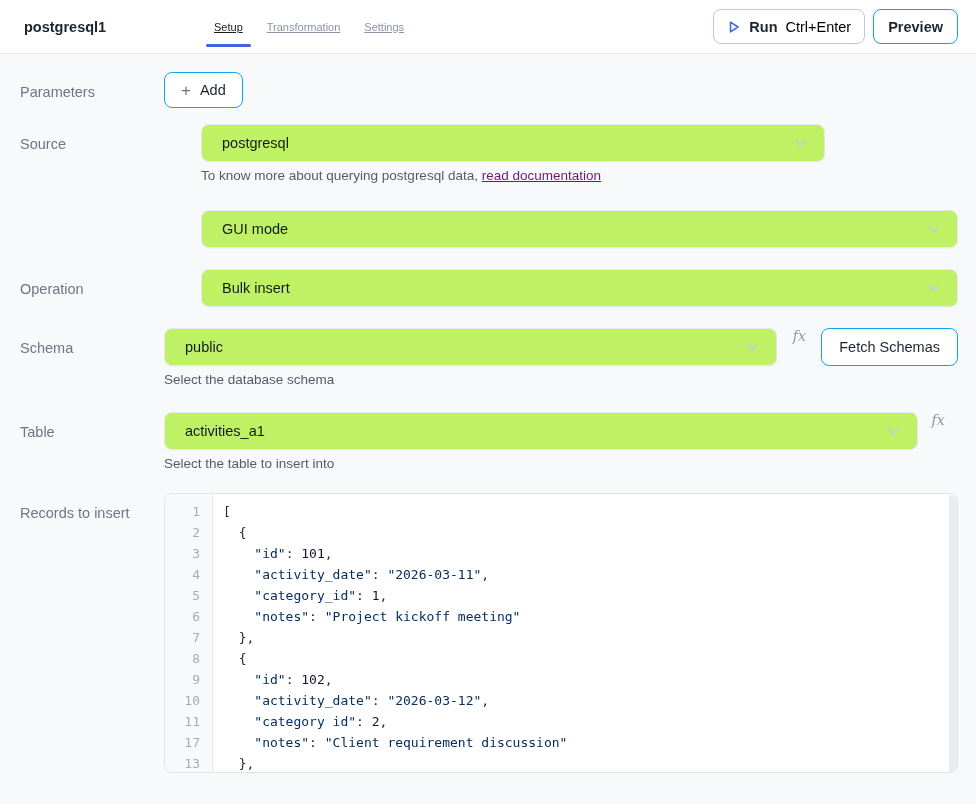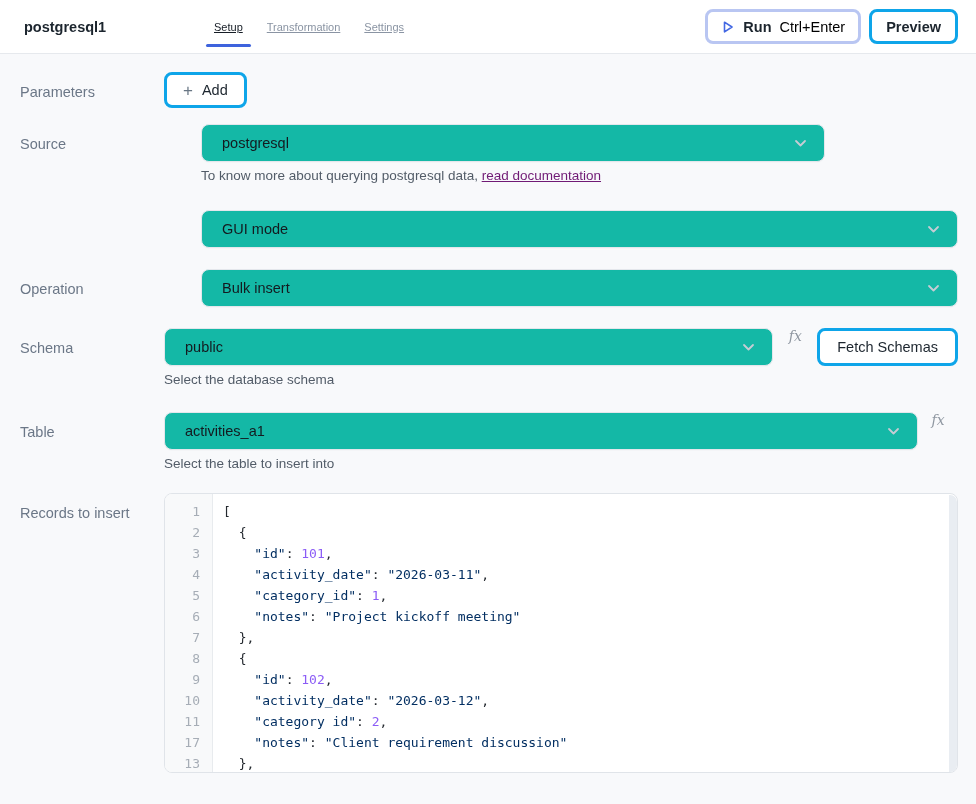--- a/index.html
+++ b/index.html
@@ -27,21 +27,21 @@
     height:50px; display:flex; align-items:center;text-decoration:underline;
   }
   .tab.active { color:#161d26; font-weight:500; }
   .tab.active::after {
     content:""; position:absolute; left:-8px; right:-8px; bottom:5px;
     height:3px; background:#3e63dd; border-radius:2px;
   }
   .hdr-actions { margin-left:auto; display:flex; gap:8px; padding-right:18px; }
   .btn {
     display:inline-flex; align-items:center; gap:8px;
-    background:#fff; border:3px solid #0ea5e9; border-radius:8px;
+    background:#fff; border:1px solid #0ea5e9; border-radius:8px;
     height:35px; padding:0 14px; font-size:14.5px; font-weight:600; color:#1c252e;
     cursor:pointer; font-family:inherit;
   }
   .btn-run { border-color:#b9c6f2; padding:0 13px; }
   .run-shortcut { color:#000000; font-weight:500; }
   .play-icon { display:inline-flex; }
 
   
   .content { padding:18px 18px 0 20px; }
   .row { display:flex; margin-bottom:16px; }
@@ -50,21 +50,21 @@
     font-size:14.5px; color:#6b7787; line-height:1.55;
   }
   .row-field { flex:1; min-width:0; }
 
   .btn-add {
     height:36px; padding:0 16px; font-weight:500; font-size:14.5px; gap:9px;
   }
   .plus-glyph { font-size:17px; color:#687684; font-weight:400; line-height:1; }
 
   .select {
-    position:relative; height:38px; background:#14b8a6;
+    position:relative; height:38px; background:#bef264;
     border:1px solid #e4e7ec; border-radius:8px;
     display:flex; align-items:center; padding:0 44px 0 20px;
     font-size:14.5px; color:#141a1f; cursor:pointer;
     box-shadow:0 1px 1px rgba(16,24,40,.02);
   }
   .select .chev { position:absolute; right:16px; top:50%; transform:translateY(-50%); display:flex; }
   .w-source { width:624px; }
 
   .helper {
     margin-top:6px; font-size:13.5px; color:#525c68;
@@ -89,21 +89,21 @@
     overflow:hidden; display:flex;
     font-family:"DejaVu Sans Mono", monospace; font-size:13px; line-height:21px;
   }
   .gutter {
     flex:0 0 48px; background:#f8f9fa; border-right:1px solid #e8ebee;
     padding:7px 12px 0 0; text-align:right; color:#a6adb6;
   }
   .code { flex:1; padding:7px 0 0 10px; white-space:pre; overflow:hidden; }
   .tok-punct { color:#24292f; }
   .tok-string { color:#032f62; }
-  .tok-number { color:#8b5cf6; }
+  .tok-number { color:#0f172a; }
   .scrollbar-track {
     position:absolute; top:1px; right:0; width:8px; height:278px;
     background:#e9edf2; border-radius:0 7px 7px 0;
   }
 </style>
 </head>
 <body>
 
 <div class="header">
   <div class="hdr-title">postgresql1</div>

